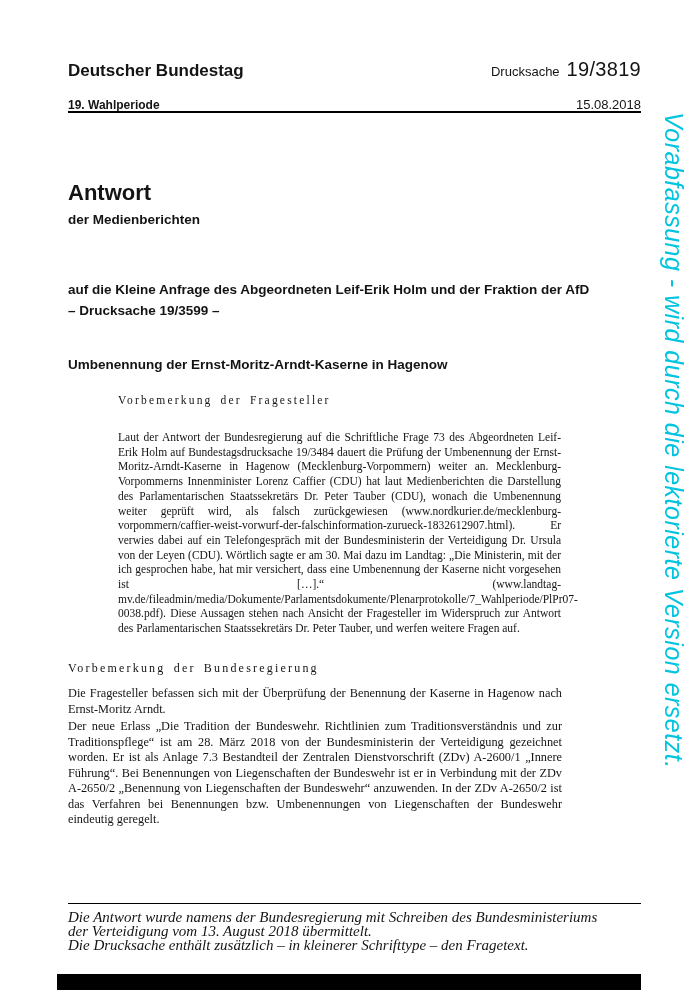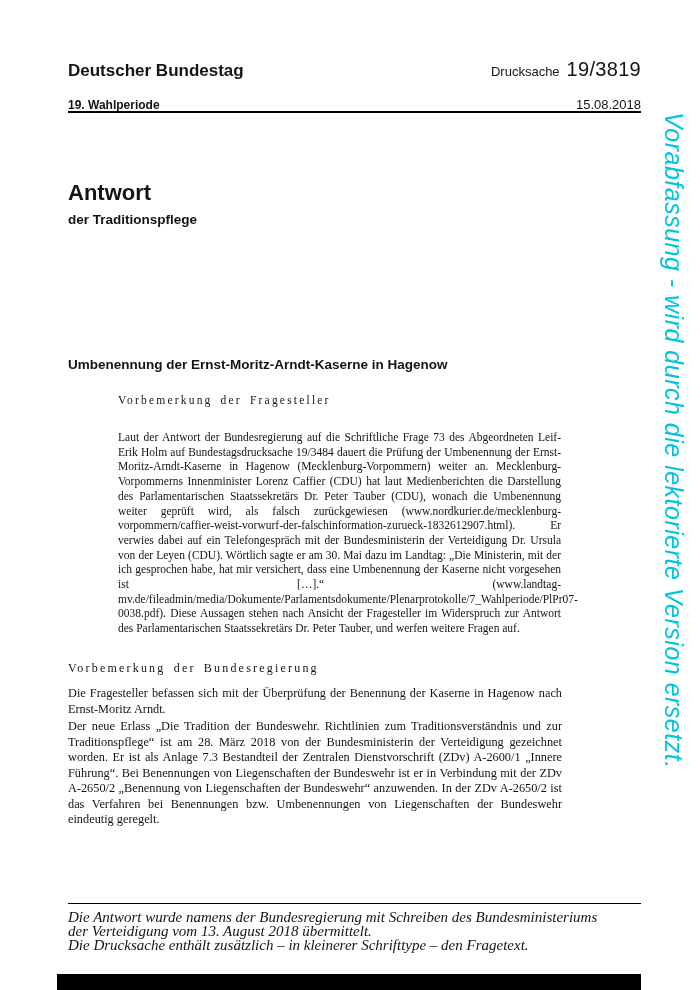--- a/index.html
+++ b/index.html
@@ -126,22 +126,26 @@
   <div class="doc-ref">
     <span class="doc-type">Drucksache</span>
     <span class="doc-num">19/3819</span>
   </div>
   <div class="doc-date">15.08.2018</div>
   <div class="top-rule"></div>
 
   <div class="watermark" style="color: rgb(0, 196, 224);">Vorabfassung - wird durch die lektorierte Version ersetzt.</div>
 
   <div class="title">Antwort</div>
-  <div class="subtitle">der Traditionspflege</div>
+  <div class="subtitle">der Medienberichten</div>
 
+  <div class="request">
+    <span>auf die Kleine Anfrage des Abgeordneten Leif-Erik Holm und der Fraktion der AfD</span><br>
+    <span>– Drucksache 19/3599 –</span>
+  </div>
 
   <div class="topic">Umbenennung der Ernst-Moritz-Arndt-Kaserne in Hagenow</div>
 
   <div class="sec-heading sec1-heading">Vorbemerkung der Fragesteller</div>
   <div class="sec1-body">
     <p>Laut der Antwort der Bundesregierung auf die Schriftliche Frage 73 des Abgeordneten Leif-Erik Holm auf Bundestagsdrucksache 19/3484 dauert die Prüfung der Umbenennung der Ernst-Moritz-Arndt-Kaserne in Hagenow (Mecklenburg-Vorpommern) weiter an. Mecklenburg-Vorpommerns Innenminister Lorenz Caffier (CDU) hat laut Medienberichten die Darstellung des Parlamentarischen Staatssekretärs Dr. Peter Tauber (CDU), wonach die Umbenennung weiter geprüft wird, als falsch zurückgewiesen (www.nordkurier.de/mecklenburg-vorpommern/caffier-weist-vorwurf-der-falschinformation-zurueck-1832612907.html). Er verwies dabei auf ein Telefongespräch mit der Bundesministerin der Verteidigung Dr. Ursula von der Leyen (CDU). Wörtlich sagte er am 30. Mai dazu im Landtag: „Die Ministerin, mit der ich gesprochen habe, hat mir versichert, dass eine Umbenennung der Kaserne nicht vorgesehen ist […].“ (www.landtag-mv.de/fileadmin/media/Dokumente/Parlamentsdokumente/Plenarprotokolle/7_Wahlperiode/PlPr07-0038.pdf). Diese Aussagen stehen nach Ansicht der Fragesteller im Widerspruch zur Antwort des Parlamentarischen Staatssekretärs Dr. Peter Tauber, und werfen weitere Fragen auf.</p>
   </div>
 
   <div class="sec-heading sec2-heading">Vorbemerkung der Bundesregierung</div>
   <div class="sec2-body">

